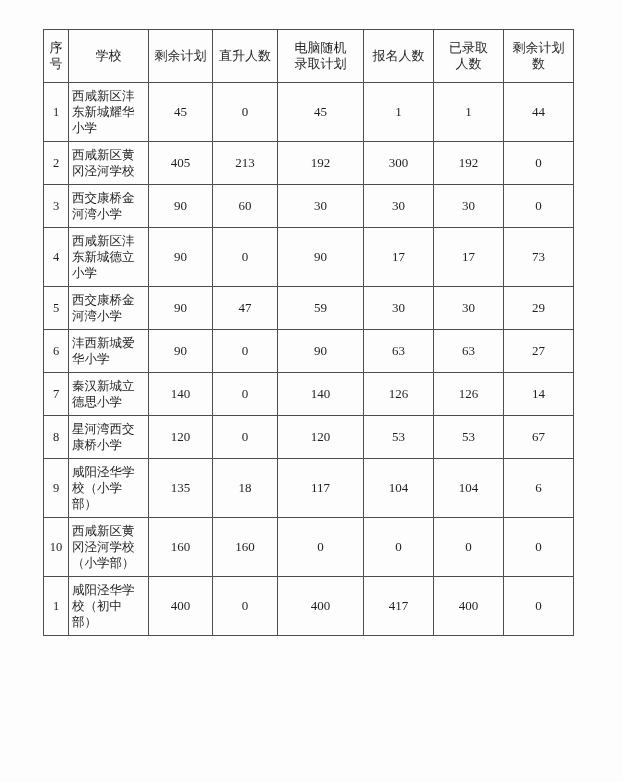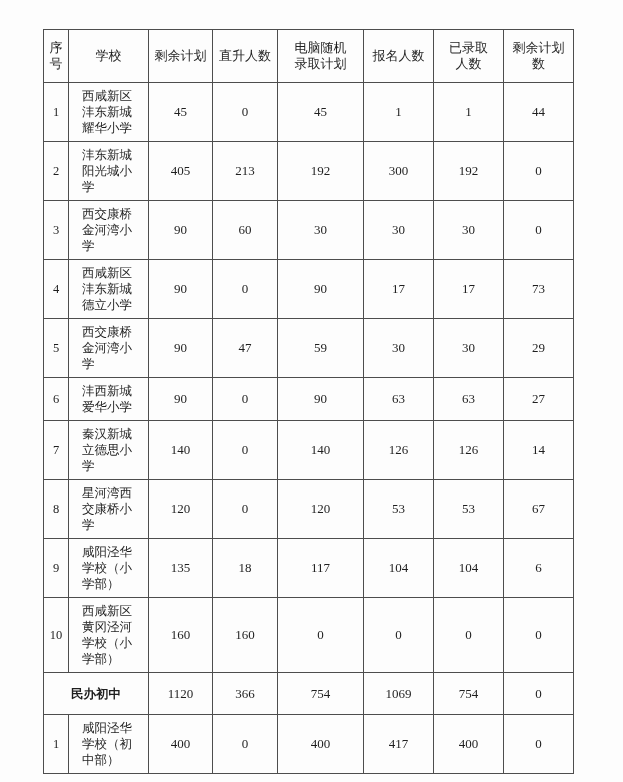--- a/index.html
+++ b/index.html
@@ -55,21 +55,21 @@
   td.cell-label {
     text-align: center;
     font-weight: 600;
   }
   td.cell-no {
     text-align: center;
   }
   td.cell-school {
     text-align: left;
     line-height: 16px;
-    padding: 5px 13px;
+    padding: 5px 3px;
   }
   td.cell-num {
     text-align: center;
     font-size: 13px;
   }
   tbody tr.data-row td {
     height: 30px;
   }
 </style>
 </head>
@@ -110,21 +110,21 @@
           <td class="cell-school">西咸新区沣东新城耀华小学</td>
           <td class="cell-num">45</td>
           <td class="cell-num">0</td>
           <td class="cell-num">45</td>
           <td class="cell-num">1</td>
           <td class="cell-num">1</td>
           <td class="cell-num">44</td>
         </tr>
         <tr class="data-row">
           <td class="cell-no">2</td>
-          <td class="cell-school">沣东新城阳光城小学</td>
+          <td class="cell-school">西咸新区黄冈泾河学校</td>
           <td class="cell-num">405</td>
           <td class="cell-num">213</td>
           <td class="cell-num">192</td>
           <td class="cell-num">300</td>
           <td class="cell-num">192</td>
           <td class="cell-num">0</td>
         </tr>
         <tr class="data-row">
           <td class="cell-no">3</td>
           <td class="cell-school">西交康桥金河湾小学</td>
@@ -198,29 +198,20 @@
         <tr class="data-row">
           <td class="cell-no">10</td>
           <td class="cell-school">西咸新区黄冈泾河学校（小学部）</td>
           <td class="cell-num">160</td>
           <td class="cell-num">160</td>
           <td class="cell-num">0</td>
           <td class="cell-num">0</td>
           <td class="cell-num">0</td>
           <td class="cell-num">0</td>
         </tr>
-        <tr class="section-row">
-          <td colspan="2" class="cell-label">民办初中</td>
-          <td class="cell-num">1120</td>
-          <td class="cell-num">366</td>
-          <td class="cell-num">754</td>
-          <td class="cell-num">1069</td>
-          <td class="cell-num">754</td>
-          <td class="cell-num">0</td>
-        </tr>
         <tr class="data-row">
           <td class="cell-no">1</td>
           <td class="cell-school">咸阳泾华学校（初中部）</td>
           <td class="cell-num">400</td>
           <td class="cell-num">0</td>
           <td class="cell-num">400</td>
           <td class="cell-num">417</td>
           <td class="cell-num">400</td>
           <td class="cell-num">0</td>
         </tr>

